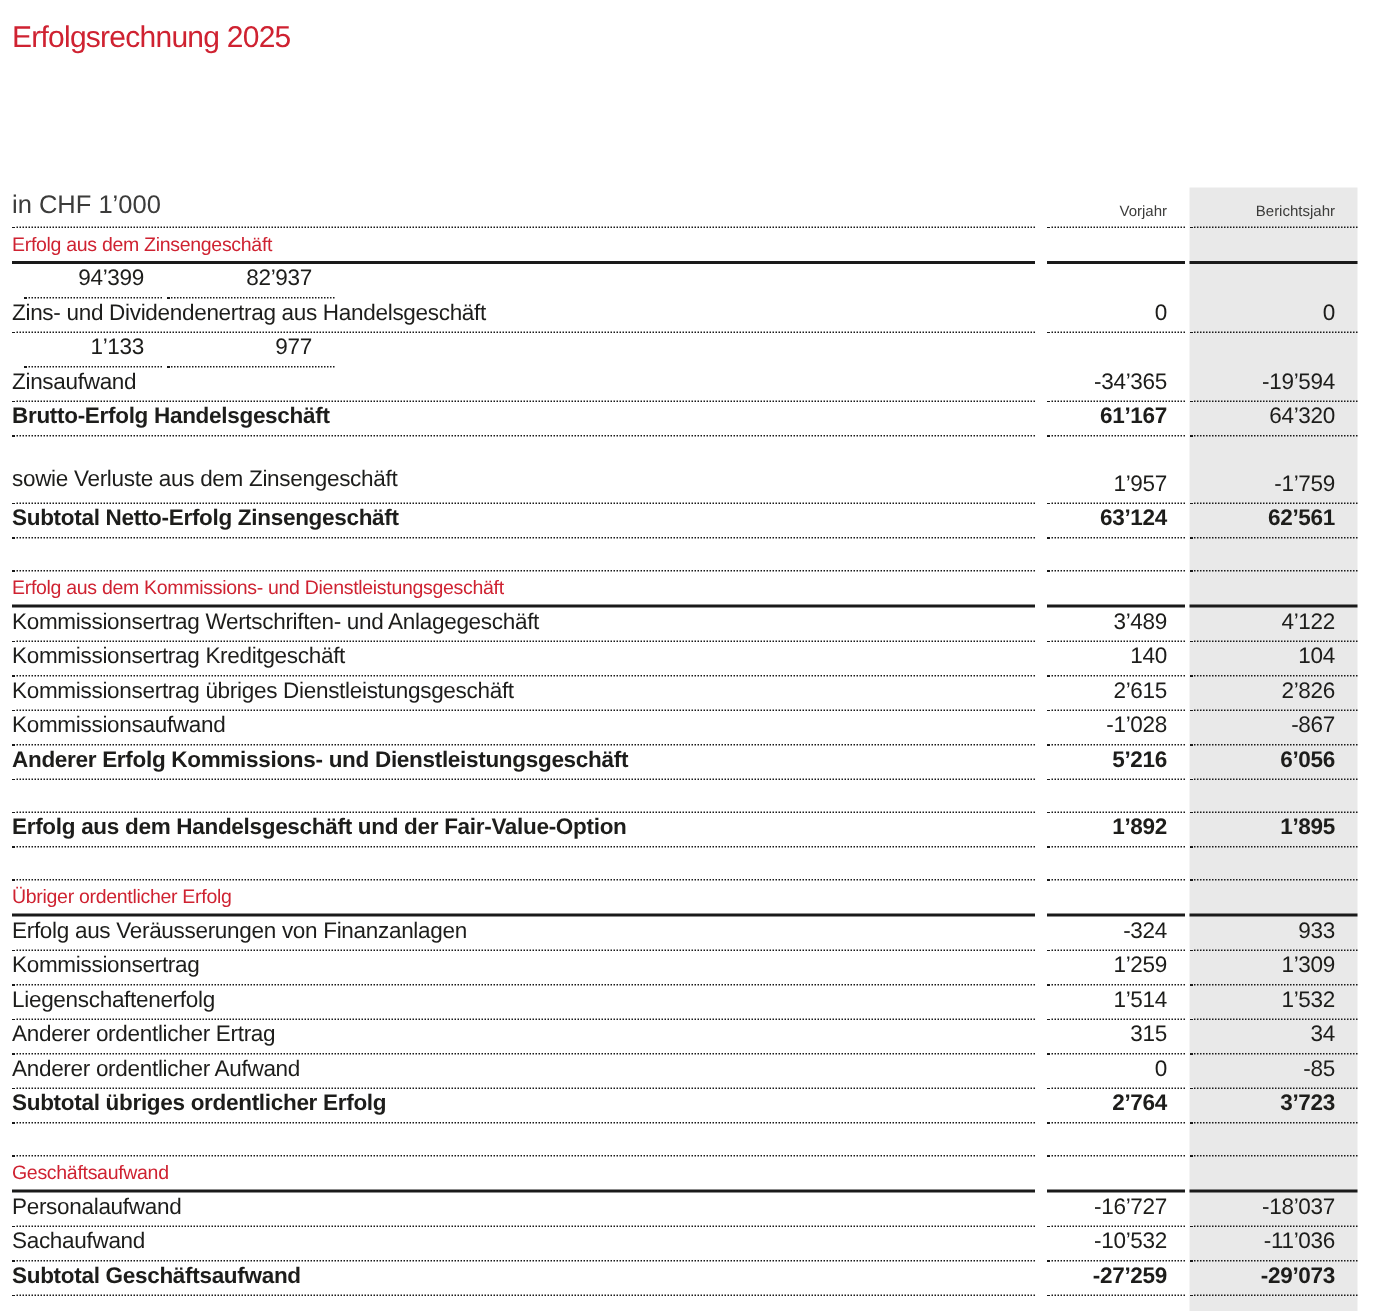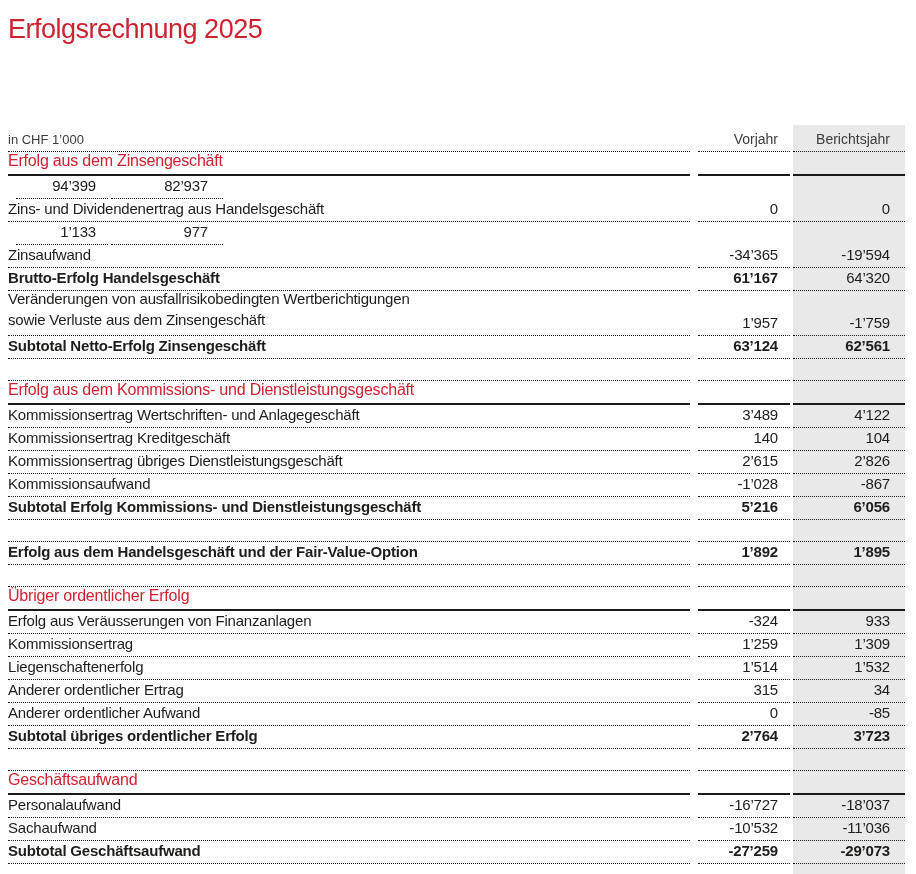--- a/index.html
+++ b/index.html
@@ -9,21 +9,21 @@
     background:#fff;
     font-family:"Liberation Sans","DejaVu Sans",sans-serif;
     color:#1d1d1b;
     overflow:hidden;
     letter-spacing:-0.2px;
     --red:#cf2231;
     --colbg:#e9e9e9;
   }
   .page-title{
     position:absolute;left:8px;top:14px;
-    font-size:27px;font-weight:400;color:var(--red);
+    font-size:20px;font-weight:400;color:var(--red);
     letter-spacing:-0.5px;
   }
   .gray-strip{
     position:absolute;left:793px;top:125px;width:112px;height:749px;
     background:var(--colbg);
   }
   .table{
     position:absolute;left:8px;top:125px;width:897px;
     font-size:15px;
   }
@@ -31,23 +31,23 @@
   .cl{width:682px;display:flex;align-items:flex-end;justify-content:flex-start;padding-bottom:4px;box-sizing:border-box;}
   .cp{width:92px;margin-left:8px;display:flex;align-items:flex-end;justify-content:flex-end;padding:0 12px 4px 0;box-sizing:border-box;}
   .cr{width:112px;margin-left:3px;display:flex;align-items:flex-end;justify-content:flex-end;padding:0 15px 4px 0;box-sizing:border-box;}
   .bd .cl,.bd .cp,.bd .cr{border-bottom:1px dotted #1a1a1a;}
   .shd .cl,.shd .cp,.shd .cr{border-bottom:2px solid #1a1a1a;}
   .h-hdr{height:27px;}
   .h-sec{height:24px;}
   .h-d{height:23px;}
   .h-2{height:45px;}
   .h-gap{height:22px;}
-  .unit{font-size:13px;color:#3c3c3b;letter-spacing:0;}
-  .colhdr{font-size:14px;color:#3c3c3b;letter-spacing:0;}
-  .red{color:var(--red);font-size:16px;}
+  .unit{font-size:17px;color:#3c3c3b;letter-spacing:0;}
+  .colhdr{font-size:10px;color:#3c3c3b;letter-spacing:0;}
+  .red{color:var(--red);font-size:13px;}
   .b{font-weight:700;}
   .ml{flex-direction:column;justify-content:flex-end;align-items:flex-start;line-height:1.45;}
   .ml span{display:block;}
 </style>
 </head>
 <body>
 
 <div class="sheet" style="--red: #cf2231; --colbg: #e9e9e9;">
 
   <div class="page-title">Erfolgsrechnung 2025</div>
@@ -91,21 +91,20 @@
     </div>
 
     <div class="row h-d bd">
       <div class="cl b">Brutto-Erfolg Handelsgeschäft</div>
       <div class="cp b">61’167</div>
       <div class="cr">64’320</div>
     </div>
 
     <div class="row h-2 bd">
       <div class="cl ml">
-        <span>Veränderungen von ausfallrisikobedingten Wertberichtigungen</span>
         <span>sowie Verluste aus dem Zinsengeschäft</span>
       </div>
       <div class="cp">1’957</div>
       <div class="cr">-1’759</div>
     </div>
 
     <div class="row h-d bd">
       <div class="cl b">Subtotal Netto-Erfolg Zinsengeschäft</div>
       <div class="cp b">63’124</div>
       <div class="cr b">62’561</div>
@@ -141,21 +140,21 @@
       <div class="cr">2’826</div>
     </div>
 
     <div class="row h-d bd">
       <div class="cl">Kommissionsaufwand</div>
       <div class="cp">-1’028</div>
       <div class="cr">-867</div>
     </div>
 
     <div class="row h-d bd">
-      <div class="cl b">Subtotal Erfolg Kommissions- und Dienstleistungsgeschäft</div>
+      <div class="cl b">Anderer Erfolg Kommissions- und Dienstleistungsgeschäft</div>
       <div class="cp b">5’216</div>
       <div class="cr b">6’056</div>
     </div>
 
     <div class="row h-gap bd">
       <div class="cl"></div>
         <div class="cp"></div>
         <div class="cr"></div>
     </div>
 

